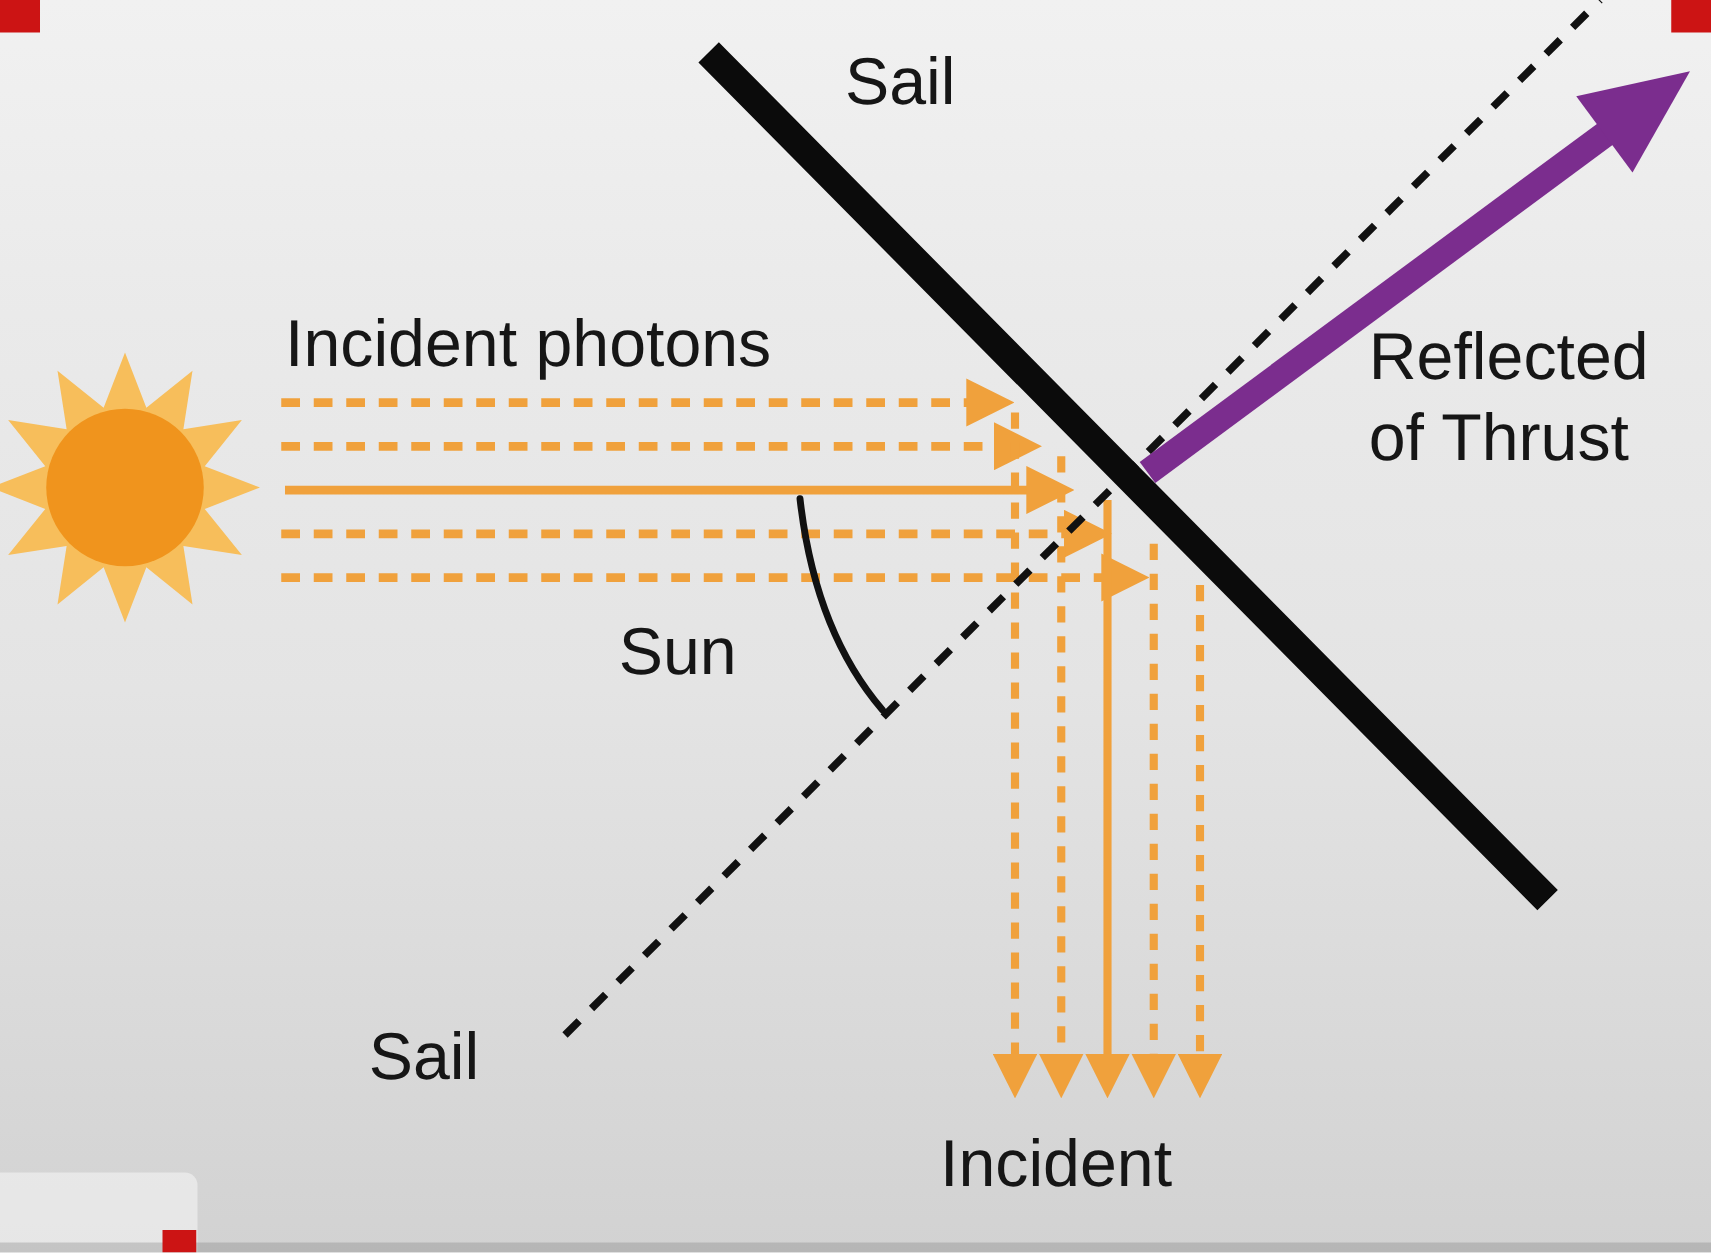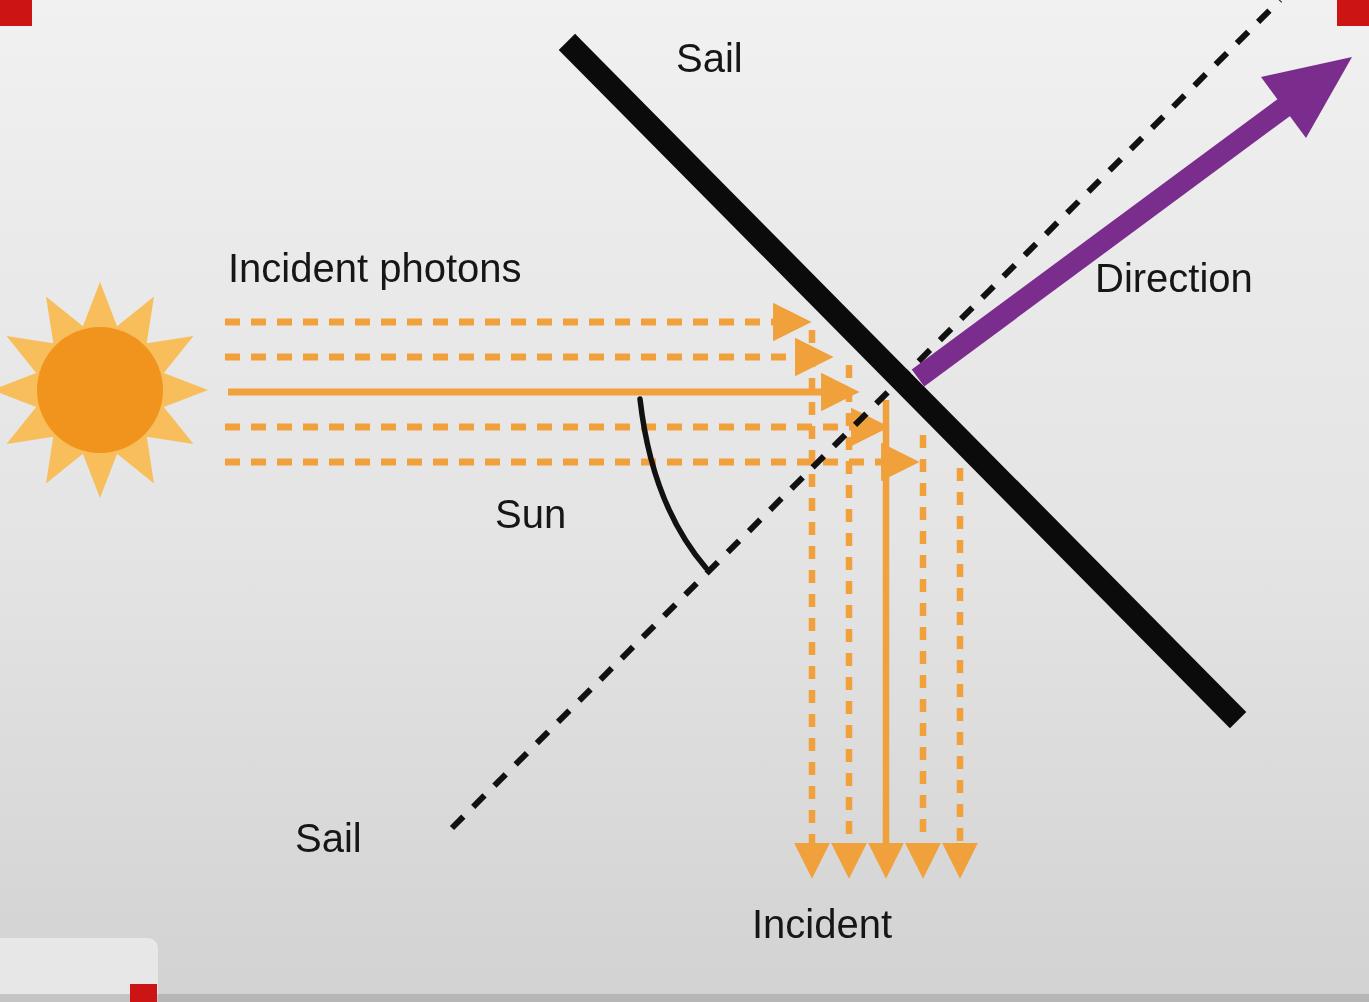--- a/index.html
+++ b/index.html
@@ -6,21 +6,21 @@
   body {
     width: 1369px; height: 1002px; overflow: hidden;
     font-family: "Liberation Sans", "DejaVu Sans", sans-serif;
   }
   #canvas {
     position: relative; width: 1369px; height: 1002px; overflow: hidden;
     background: linear-gradient(180deg, #f1f1f1 0%, #eaeaea 25%, #e4e4e4 55%, #d8d8d8 85%, #d2d2d2 100%);
   }
   #diagram-svg { position: absolute; left: 0; top: 0; }
 
-  .label { position: absolute; color: #161616; font-size: 40px; line-height: 1.22; white-space: nowrap; }
+  .label { position: absolute; color: #161616; font-size: 53px; line-height: 1.22; white-space: nowrap; }
   .label.center { text-align: left; white-space: normal; }
 
   #lbl-sail        { left: 676px; top: 34px; }
   #lbl-incident    { left: 228px; top: 228px; margin-top: 16px; }
   #lbl-direction   { left: 1095px; top: 254px; }
   #lbl-sunangle    { left: 495px; top: 490px; width: 180px; }
   #lbl-sailnormal  { left: 295px; top: 814px; width: 195px; }
   #lbl-reflected   { left: 752px; top: 900px; width: 265px; }
 
   
@@ -87,21 +87,22 @@
       <polygon points="208,390 163.8,407.1 193.5,444 146.7,436.7 154,483.5 117.1,453.8 100,498 82.9,453.8 46,483.5 53.3,436.7 6.5,444 36.2,407.1 -8,390 36.2,372.9 6.5,336 53.3,343.3 46,296.5 82.9,326.2 100,282 117.1,326.2 154,296.5 146.7,343.3 193.5,336 163.8,372.9" fill="#F7BE5B"></polygon>
       <circle cx="100" cy="390" r="63" fill="#F0941D"></circle>
     </g>
   </svg>
 
   <div class="label" id="lbl-sail">Sail</div>
 
   <div class="label" id="lbl-incident">Incident photons</div>
 
   <div class="label" id="lbl-direction">
-    <div>Direction</div>
+    <div>Reflected</div>
+    <div>of Thrust</div>
   </div>
 
   <div class="label center" id="lbl-sunangle">
     <div>Sun</div>
   </div>
 
   <div class="label center" id="lbl-sailnormal">
     <div>Sail</div>
   </div>
 

